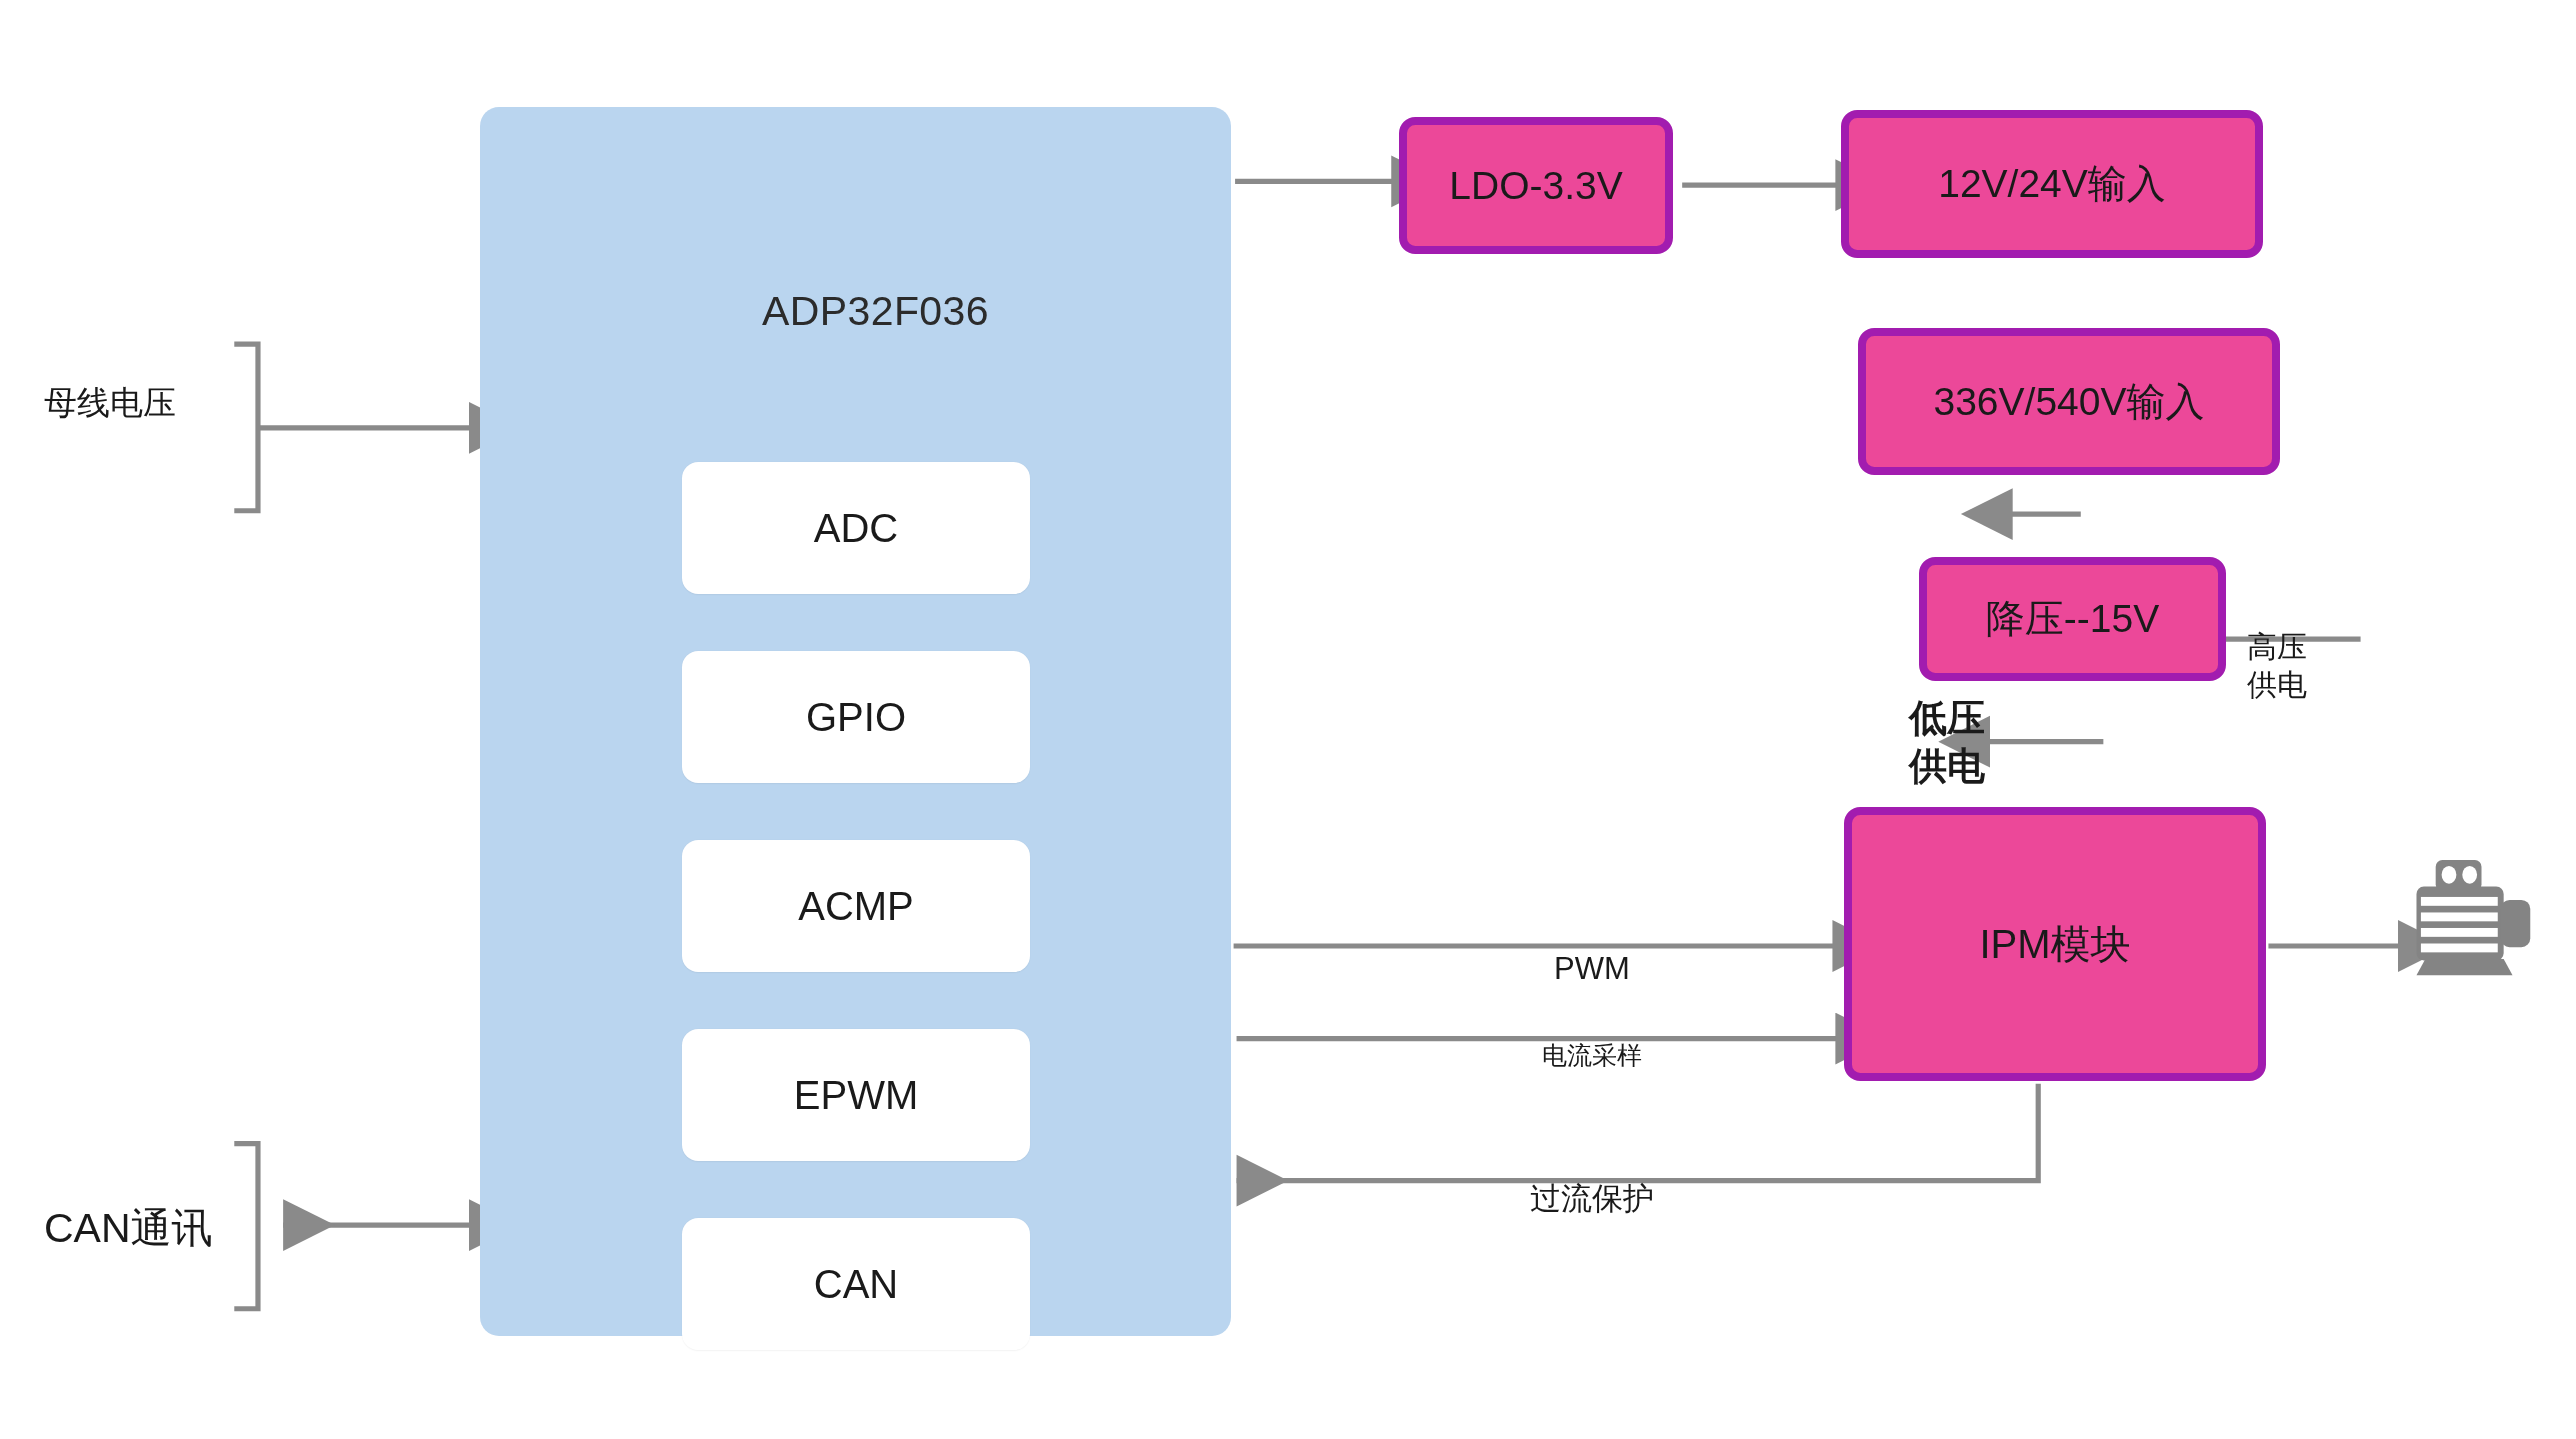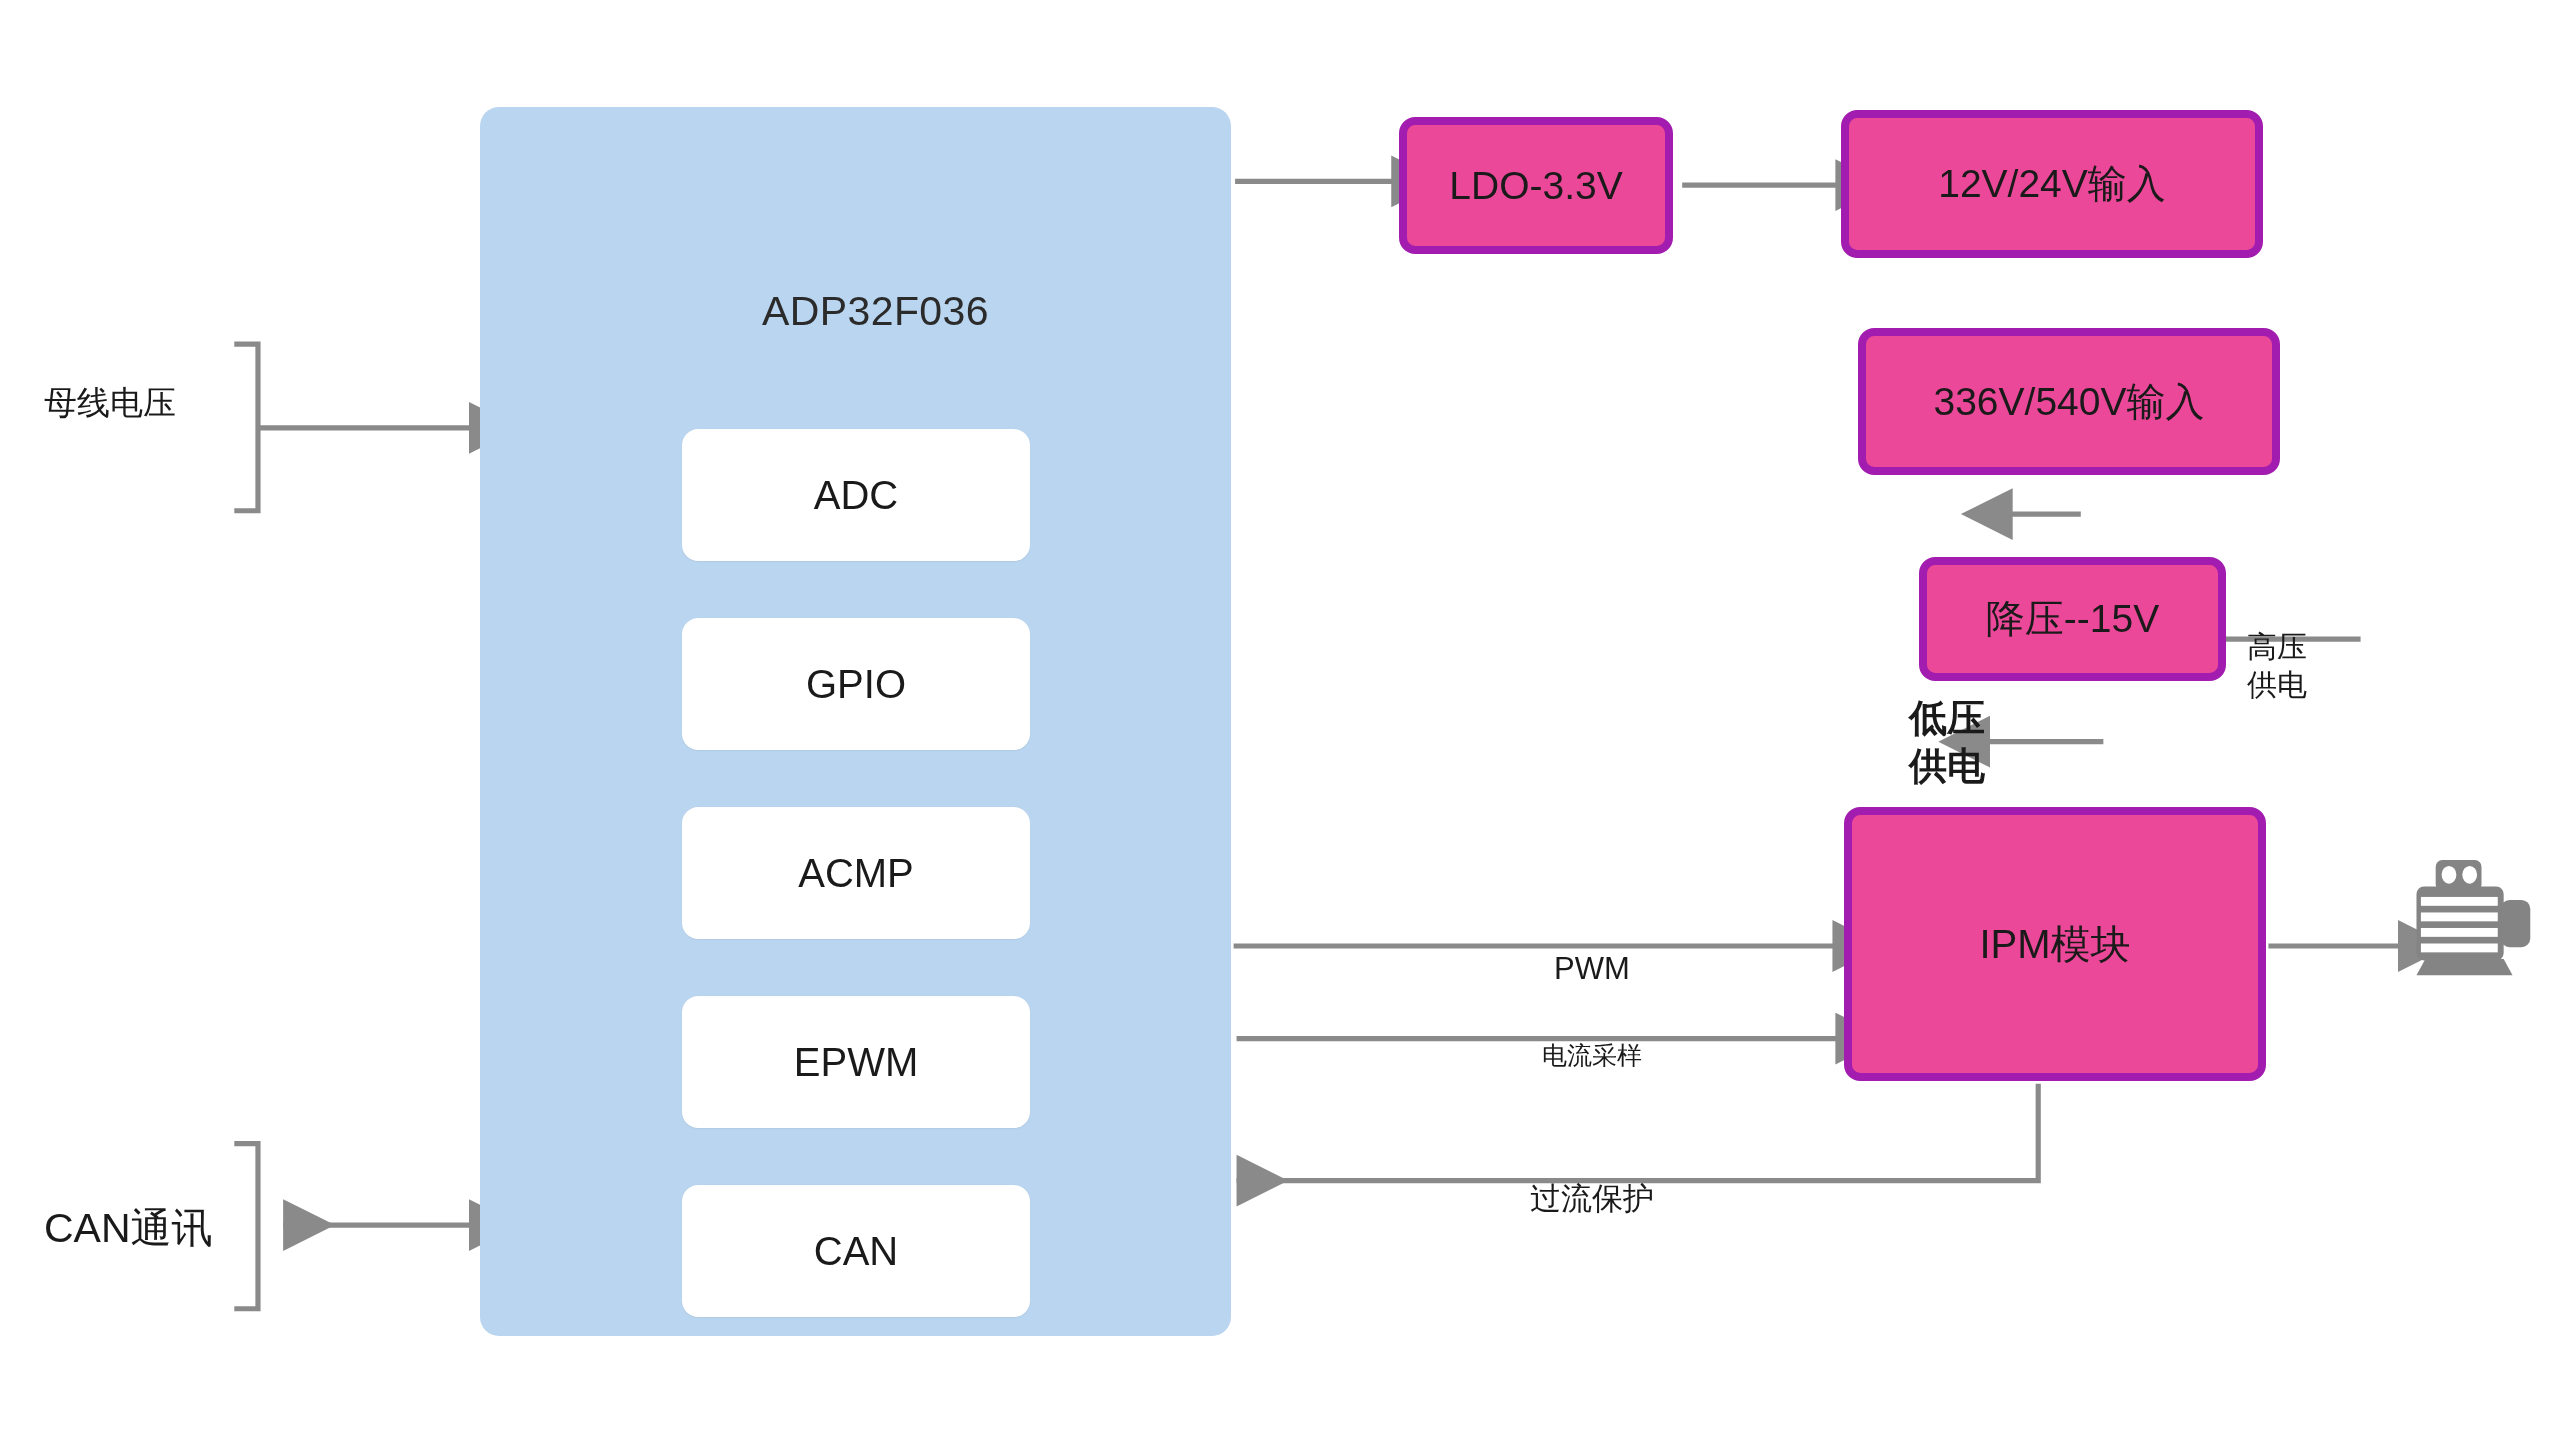--- a/index.html
+++ b/index.html
@@ -45,21 +45,21 @@
     width: 751px;
     text-align: center;
     font-size: 41px;
     color: #2b2b2b;
     letter-spacing: 0.4px;
     padding-left: 20px;
   }
   .mcu-blocks {
     position: absolute;
     left: 202px;
-    top: 322px;
+    top: 355px;
     width: 348px;
   }
   .mcu-block {
     width: 348px;
     height: 132px;
     background: #ffffff;
     border-radius: 16.3px;
     margin-bottom: 57px;
     display: flex;
     align-items: center;

